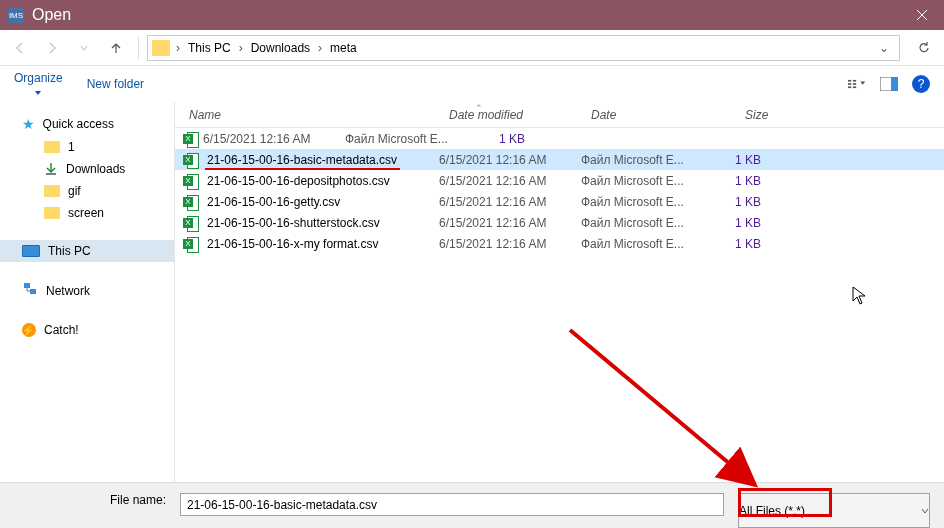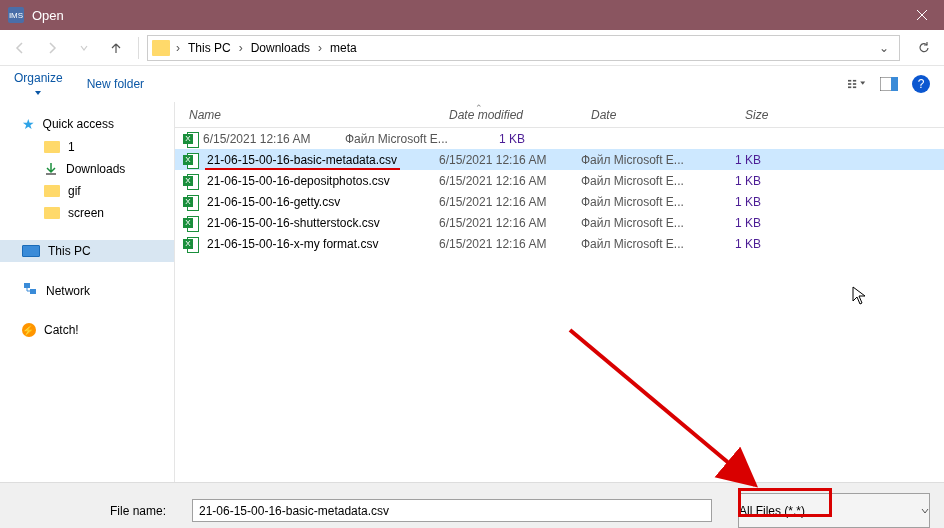--- a/index.html
+++ b/index.html
@@ -1,21 +1,21 @@
 <!DOCTYPE html>
 <html><head>
 <meta charset="utf-8">
 <style>
 * { box-sizing: border-box; margin: 0; padding: 0; font-family: "Segoe UI", Tahoma, sans-serif; font-size: 12px; }
 html, body { width: 944px; height: 528px; overflow: hidden; background: #fff; }
 
 
 .titlebar { height: 30px; background: #8a5560; display: flex; align-items: center; color: #fff; }
 .titlebar .app-icon { width: 16px; height: 16px; background: #4a6ea8; margin: 0 8px; border-radius: 2px; display: flex; align-items: center; justify-content: center; font-size: 8px; color: #fff; }
-.titlebar .title { flex: 1; font-size: 13px; }
+.titlebar .title { flex: 1; font-size: 16px; }
 .titlebar .close-btn { width: 45px; height: 30px; display: flex; align-items: center; justify-content: center; cursor: pointer; }
 
 
 .navbar { height: 36px; border-bottom: 1px solid #e5e5e5; display: flex; align-items: center; padding: 0 6px; gap: 4px; }
 .nav-btn { width: 28px; height: 28px; display: flex; align-items: center; justify-content: center; color: #666; cursor: pointer; }
 .nav-btn.disabled { color: #ccc; }
 .nav-sep { width: 1px; height: 22px; background: #ddd; margin: 0 4px; }
 .address-bar { flex: 1; height: 26px; border: 1px solid #ccc; display: flex; align-items: center; padding: 0 4px; gap: 2px; background: #fff; margin-right: 6px; }
 .address-bar .folder-icon { width: 18px; height: 16px; background: #ffd96a; border-radius: 1px; margin-right: 4px; }
 .address-bar .crumb { padding: 0 6px; color: #000; cursor: pointer; }
@@ -64,21 +64,21 @@
 .row .size { width: 110px; color: #4c1d95; text-align: left; padding-right: 40px; }
 .underline-red { position: absolute; height: 2px; background: #d90000; }
 
 
 .xlsx { width: 16px; height: 16px; display: flex; align-items: center; justify-content: center; position: relative; }
 .xlsx::before { content: ""; position: absolute; right: 0; top: 1px; width: 10px; height: 14px; background: #fff; border: 1px solid #1a8f3c; }
 .xlsx::after { content: "X"; position: absolute; left: 0; top: 3px; width: 10px; height: 10px; background: #1a8f3c; color: #fff; font-size: 8px; line-height: 10px; text-align: center; }
 
 
 .footer { height: 80px; background: #f0f0f0; border-top: 1px solid #ddd; padding: 10px 14px 0 14px; position: relative; }
-.footer .row1 { display: flex; align-items: center; gap: 18px; }
+.footer .row1 { display: flex; align-items: flex-start; gap: 6px; }
 .footer .label { width: 160px; text-align: right; padding-right: 8px; }
 .footer .fname-input { flex: 1; height: 23px; border: 1px solid #a0a0a0; padding: 0 6px; background: #fff; min-width: 0; }
 .footer .combo { width: 192px; height: 35px; border: 1px solid #a0a0a0; background: #f4f4f4; display: flex; align-items: center; padding: 0 0; cursor: pointer; justify-content: space-between; margin-left: 8px; }
 
 
 .cursor-arrow { position: absolute; pointer-events: none; }
 
 
 .red-border { position: absolute; border: 3px solid #d90000; pointer-events: none; }
 .red-arrow { position: absolute; pointer-events: none; }

